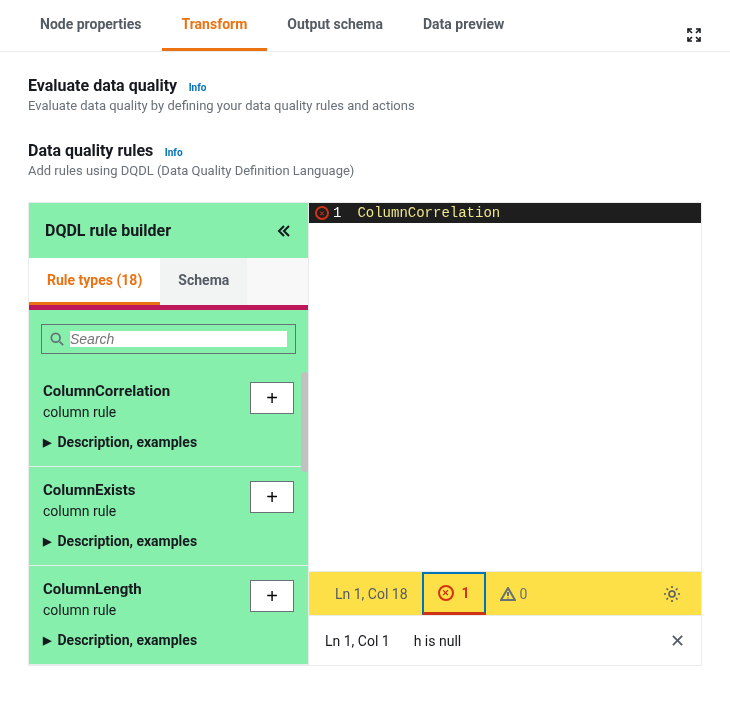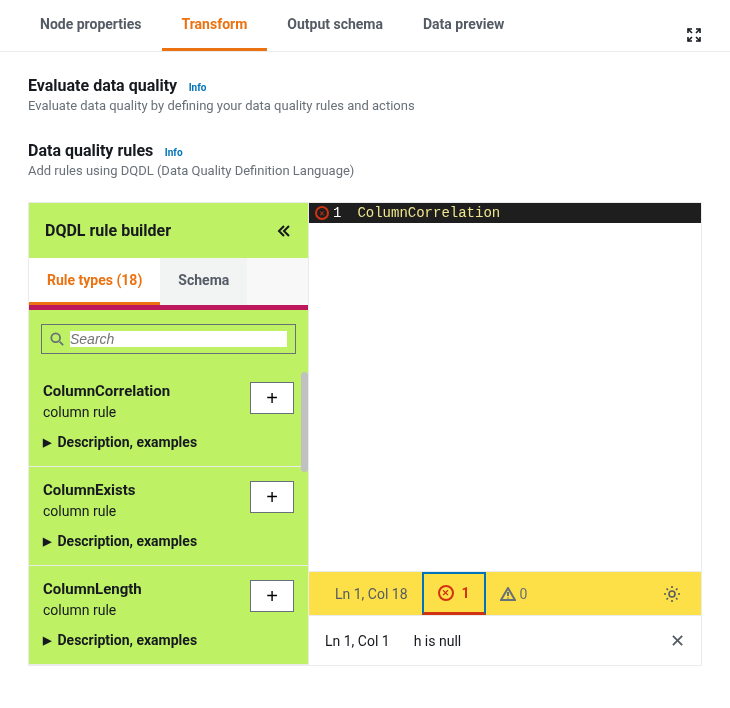--- a/index.html
+++ b/index.html
@@ -7,21 +7,21 @@
 .tabs { display: flex; align-items: flex-end; border-bottom: 1px solid #e9ebed; padding: 0 20px; }
 .tab { padding: 16px 20px; cursor: pointer; font-weight: 700; color: #545b64; border-bottom: 3px solid transparent; }
 .tab.active { color: #ec7211; border-bottom-color: #ec7211; }
 .expand-icon { margin-left: auto; cursor: pointer; padding: 8px; }
 .content { padding: 24px 28px; }
 .section-title { font-weight: 700; font-size: 16px; display: inline-block; margin-right: 8px; }
 .info-link { color: #0073bb; font-size: 10px; font-weight: 700; cursor: pointer; }
 .section-desc { color: #687078; font-size: 13px; margin-top: 3px; }
 .section2 { margin-top: 28px; }
 .builder-area { display: flex; margin: 0 28px 28px 28px; border: 1px solid #e9ebed; }
-.left-panel { width: 280px; border-right: 1px solid #e9ebed; background: #bef264; }
+.left-panel { width: 280px; border-right: 1px solid #e9ebed; background: #86efac; }
 .builder-header { display: flex; align-items: center; justify-content: space-between; padding: 18px 16px; }
 .builder-title { font-weight: 700; font-size: 16px; }
 .collapse-icon { cursor: pointer; }
 .sub-tabs { display: flex; border-bottom: 5px solid #be185d; background: #f8f8f8; }
 .sub-tab { padding: 14px 18px; font-weight: 700; color: #545b64; cursor: pointer; border-bottom: 3px solid transparent; background: #f2f3f3; }
 .sub-tab.active { color: #ec7211; border-bottom-color: #ec7211; background: #fff; }
 .search-wrap { padding: 14px 12px; }
 .search-box { display: flex; align-items: center; border: 1px solid #687078; border-radius: 0; padding: 6px 8px; }
 .search-box input { border: none; outline: none; flex: 1; font-size: 14px; font-style: italic; color: #687078; margin-left: 6px; }
 .rules-list { max-height: 320px; overflow-y: auto; position: relative; }

